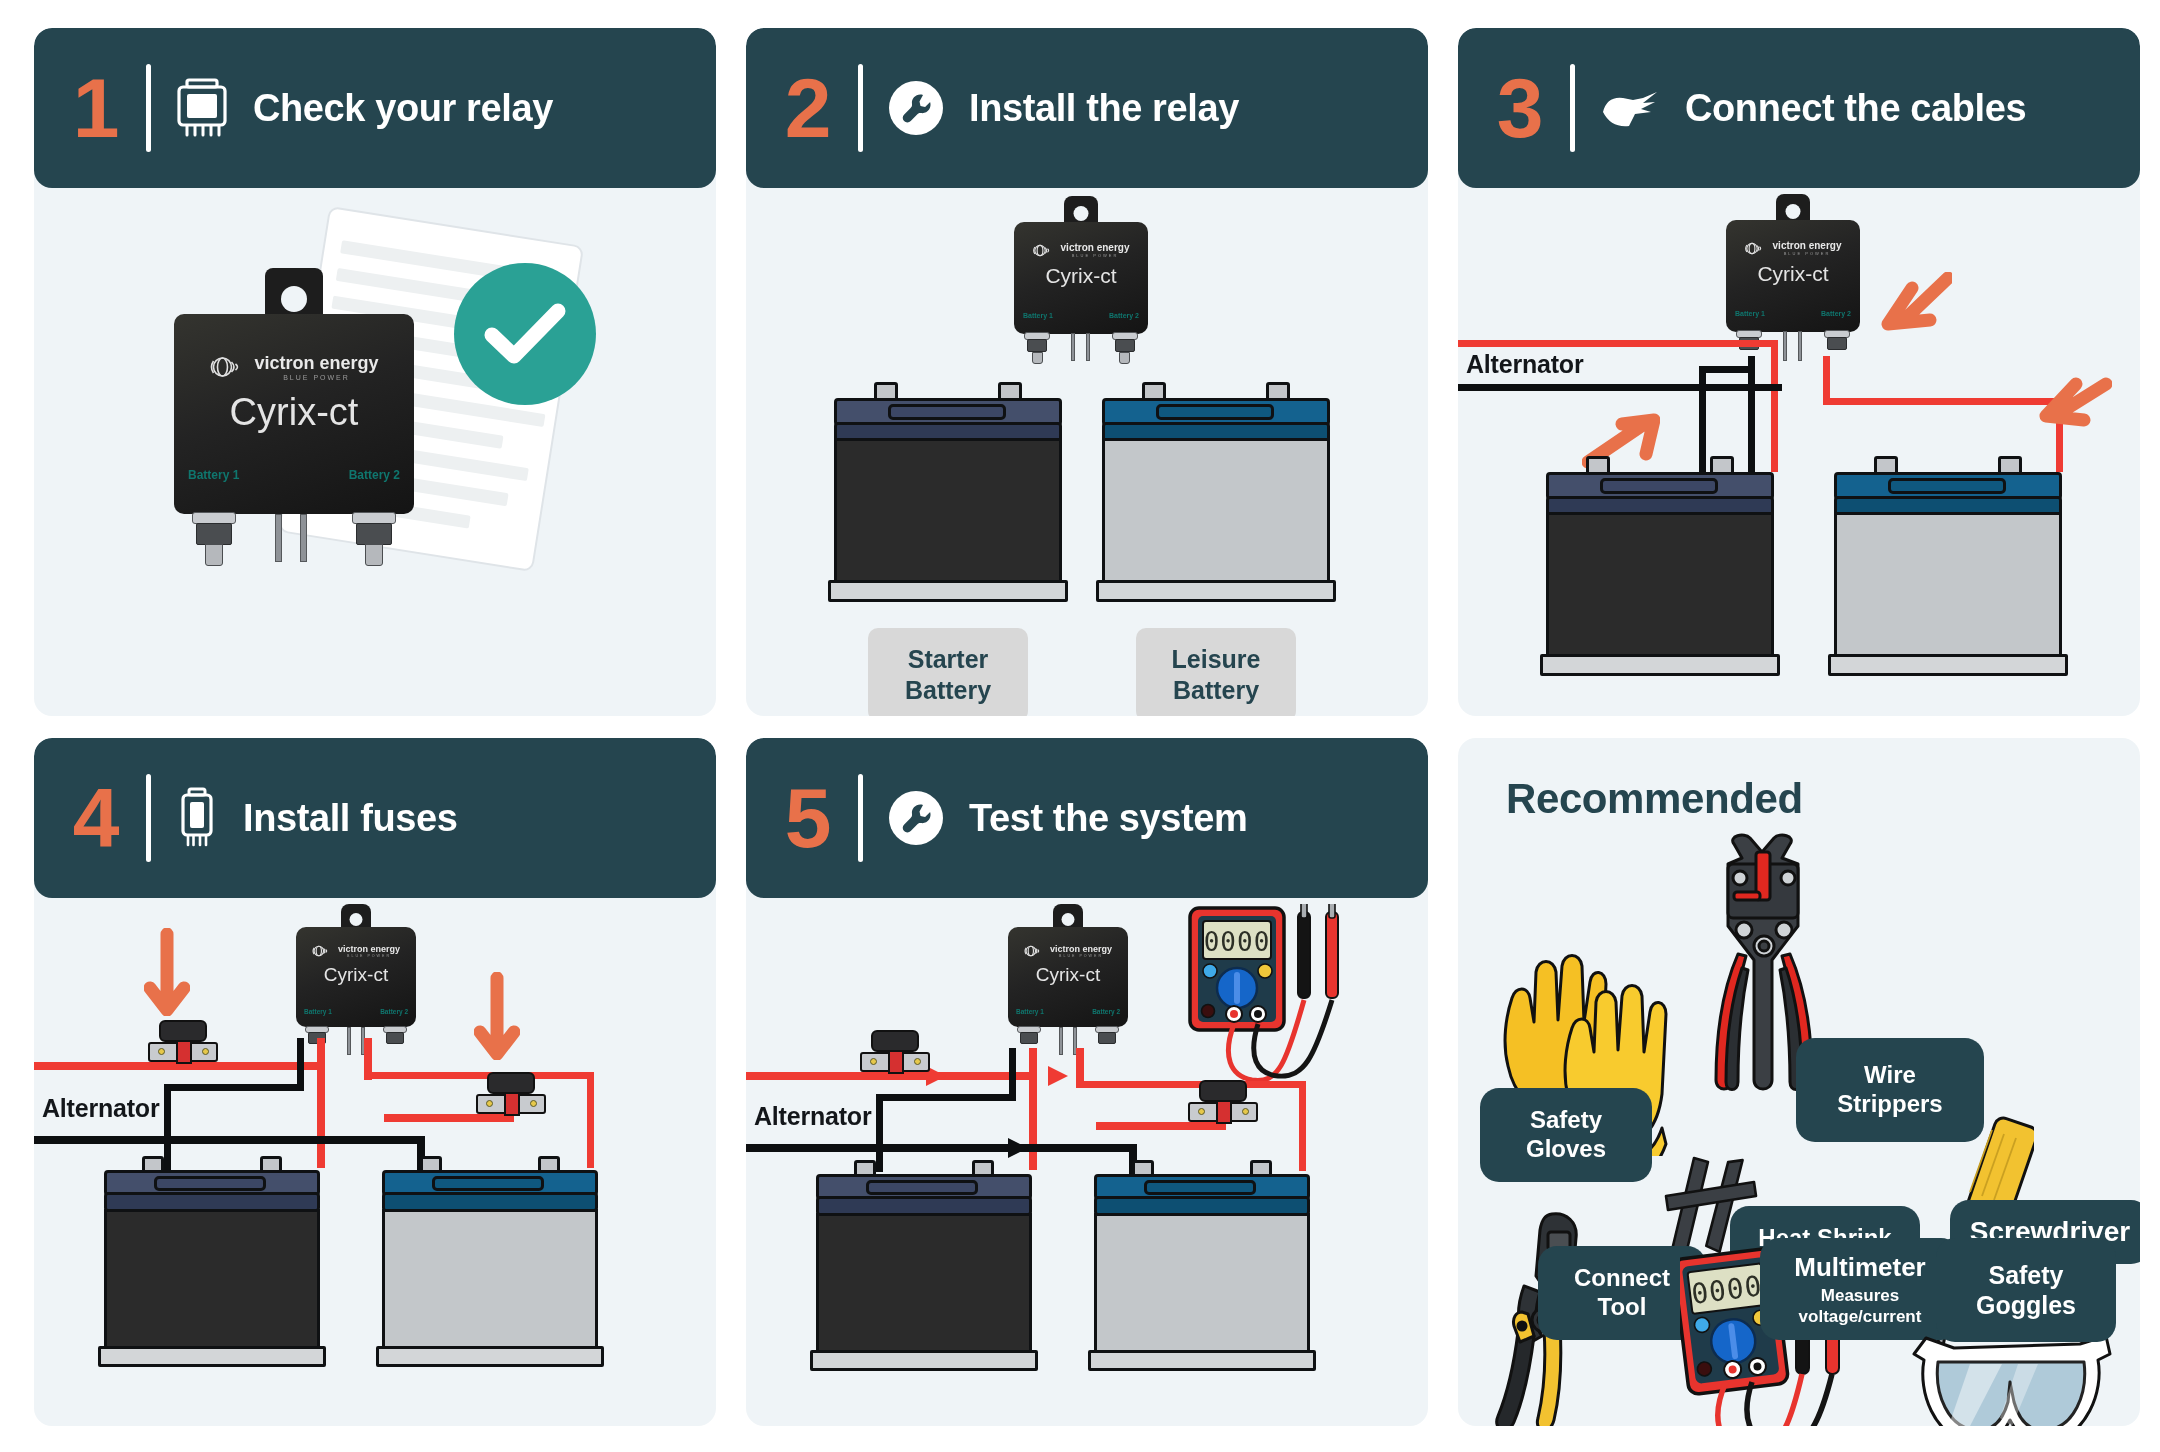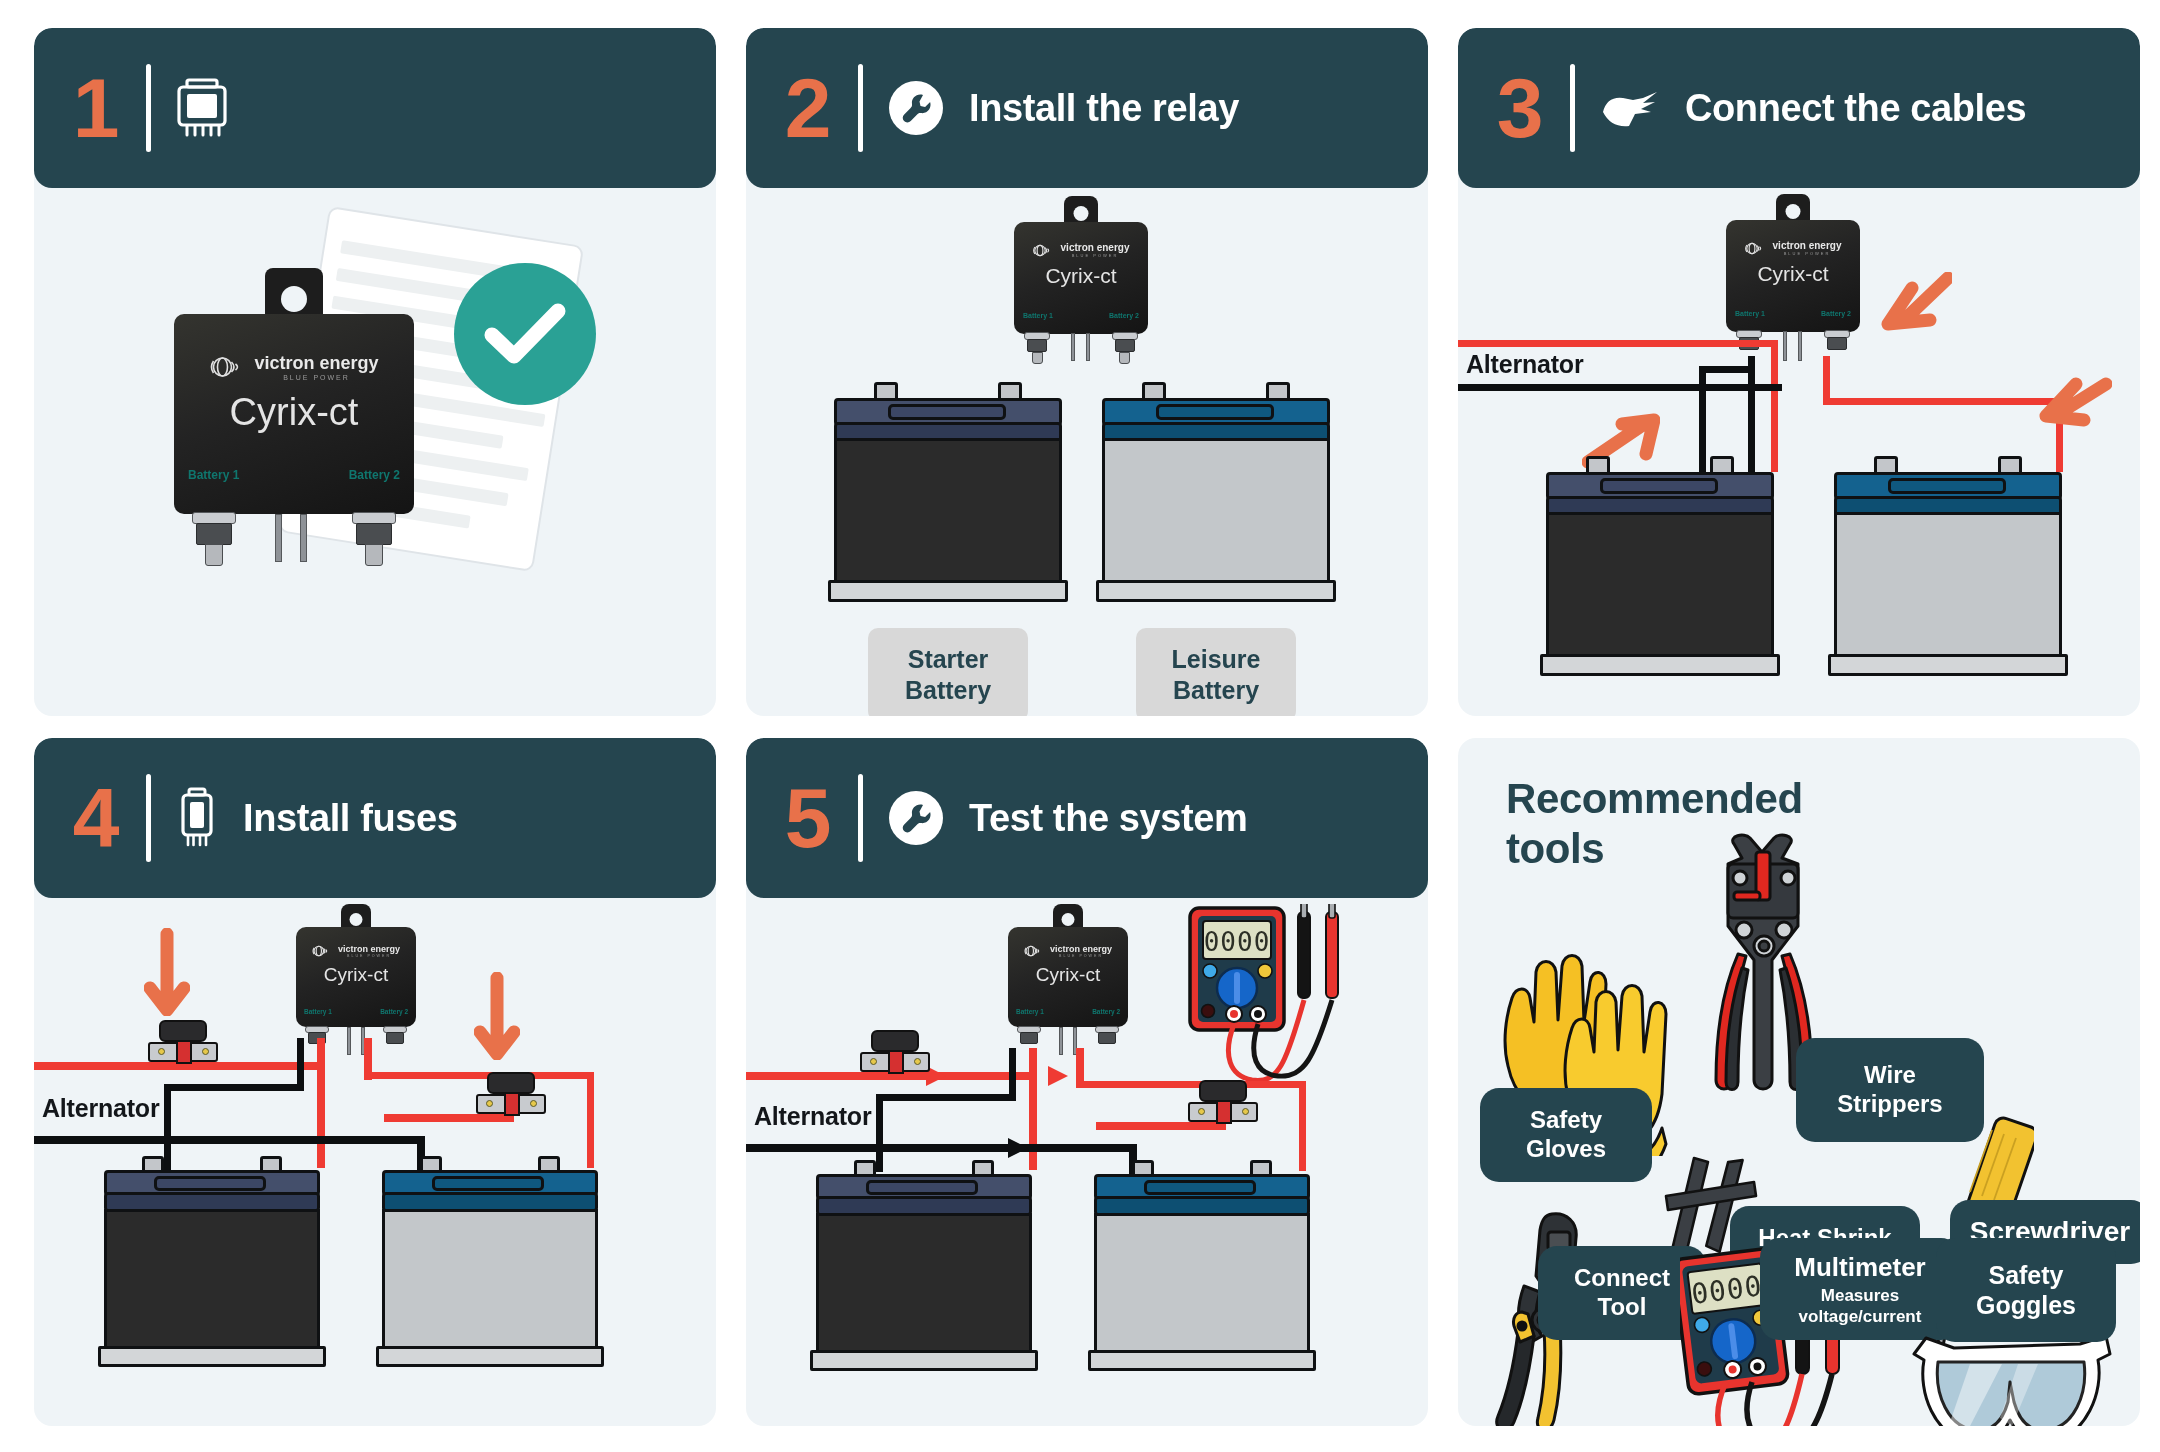--- a/index.html
+++ b/index.html
@@ -189,20 +189,21 @@
           <rect x="12" y="16" width="30" height="24" rx="2" fill="#fff"></rect>
           <g stroke="#fff" stroke-width="3" stroke-linecap="round">
             <line x1="12" y1="48" x2="12" y2="57"></line>
             <line x1="20" y1="48" x2="20" y2="57"></line>
             <line x1="28" y1="48" x2="28" y2="57"></line>
             <line x1="36" y1="48" x2="36" y2="57"></line>
             <line x1="44" y1="48" x2="44" y2="57"></line>
           </g>
         </svg>
       </div>
+      <div class="head-title">Check your relay</div>
     </div>
 
     <div class="card-body">
 
       <div class="doc-paper">
         <div class="doc-line" style="top:30px;  width:206px;"></div>
         <div class="doc-line" style="top:58px;  width:226px;"></div>
         <div class="doc-line" style="top:86px;  width:196px;"></div>
         <div class="doc-line" style="top:114px; width:222px;"></div>
         <div class="doc-line" style="top:142px; width:200px;"></div>
@@ -677,21 +678,20 @@
         <div class="lid" style="top:36px; height:20px; background:#0d4f72;"></div>
         <div class="case" style="top:53px; height:142px; background:#c3c7ca;"></div>
         <div class="foot" style="left:-6px; top:190px; width:228px; height:21px; background:#d3d6d8;"></div>
       </div>
     </div>
   </div>
 
   <div class="tools-card">
     <div class="tools-title">
       <div>Recommended</div>
-      <div>tools</div>
     </div>
 
     <div style="position:absolute; left:40px; top:208px;">
       <svg width="170" height="210" viewBox="0 0 170 210">
         <g stroke="#111" stroke-width="3" stroke-linejoin="round">
           <path d="M10 120 C 4 96 8 70 14 52 C 18 40 30 40 32 52 L 36 76 L 38 26 C 40 12 56 12 58 26 L 60 74 L 64 20 C 66 6 82 6 84 20 L 86 76 L 92 36 C 94 22 108 24 108 38 L 104 118 C 100 150 86 168 60 168 C 34 168 16 148 10 120 Z" fill="#f5c024"></path>
           <path d="M14 150 C 24 176 40 186 60 186 C 80 186 96 176 104 152 L 108 168 C 98 196 82 204 60 204 C 38 204 20 194 10 166 Z" fill="#f5c024"></path>
         </g>
         <g stroke="#111" stroke-width="3" stroke-linejoin="round" transform="translate(60,30)">
           <path d="M10 120 C 4 96 8 70 14 52 C 18 40 30 40 32 52 L 36 76 L 38 26 C 40 12 56 12 58 26 L 60 74 L 64 20 C 66 6 82 6 84 20 L 86 76 L 92 36 C 94 22 108 24 108 38 L 104 118 C 100 150 86 168 60 168 C 34 168 16 148 10 120 Z" fill="#f8cb2e"></path>

